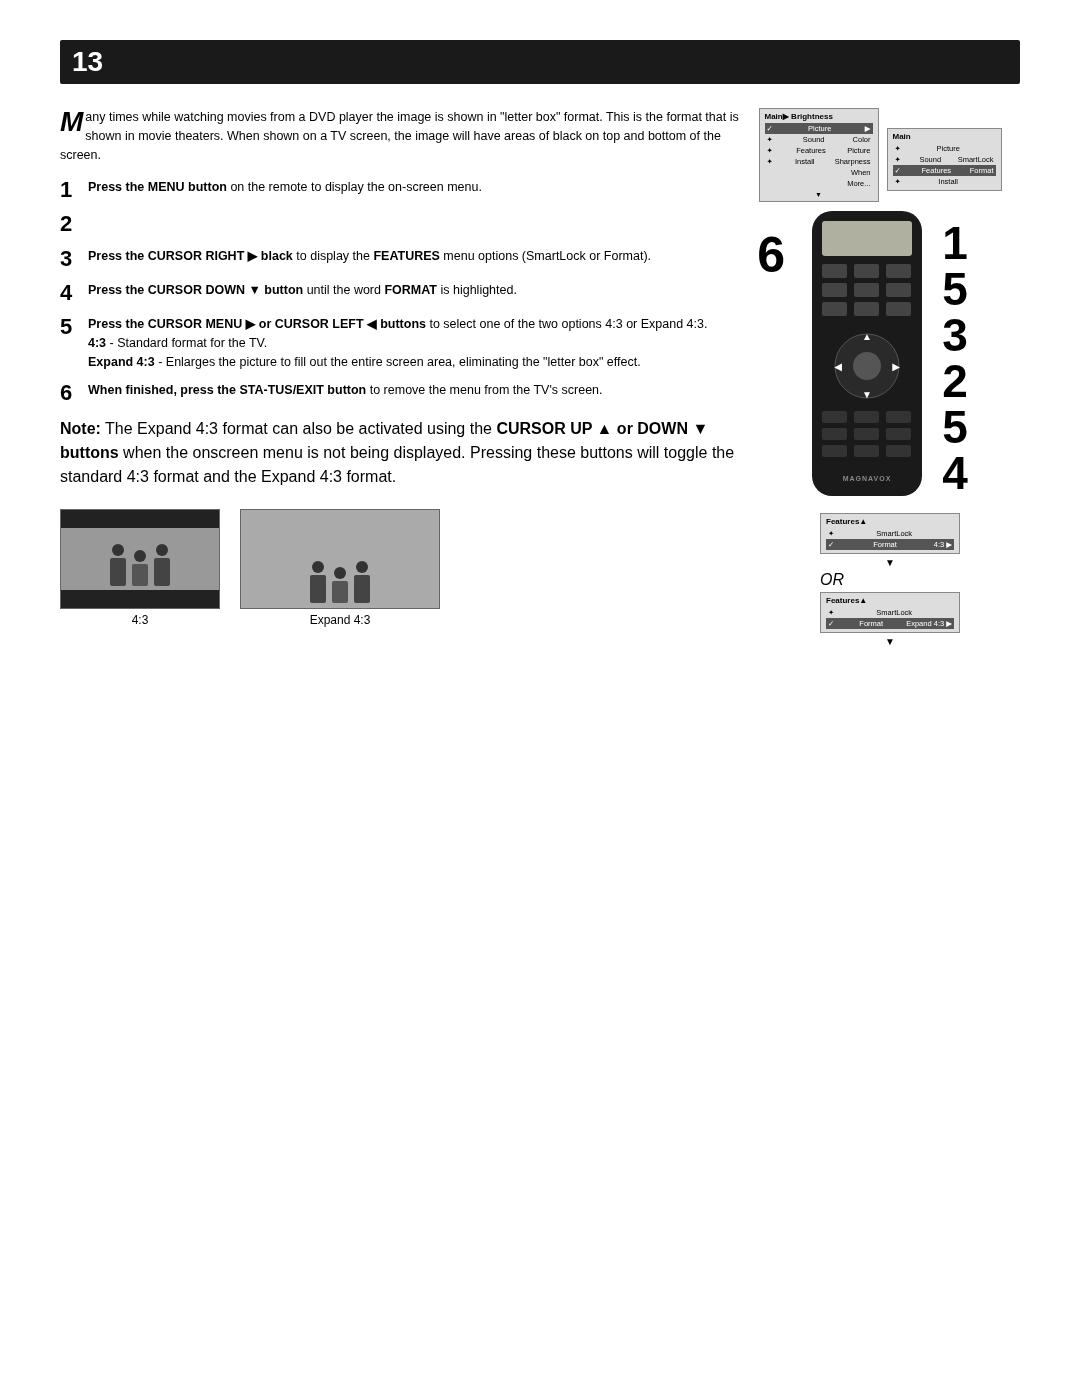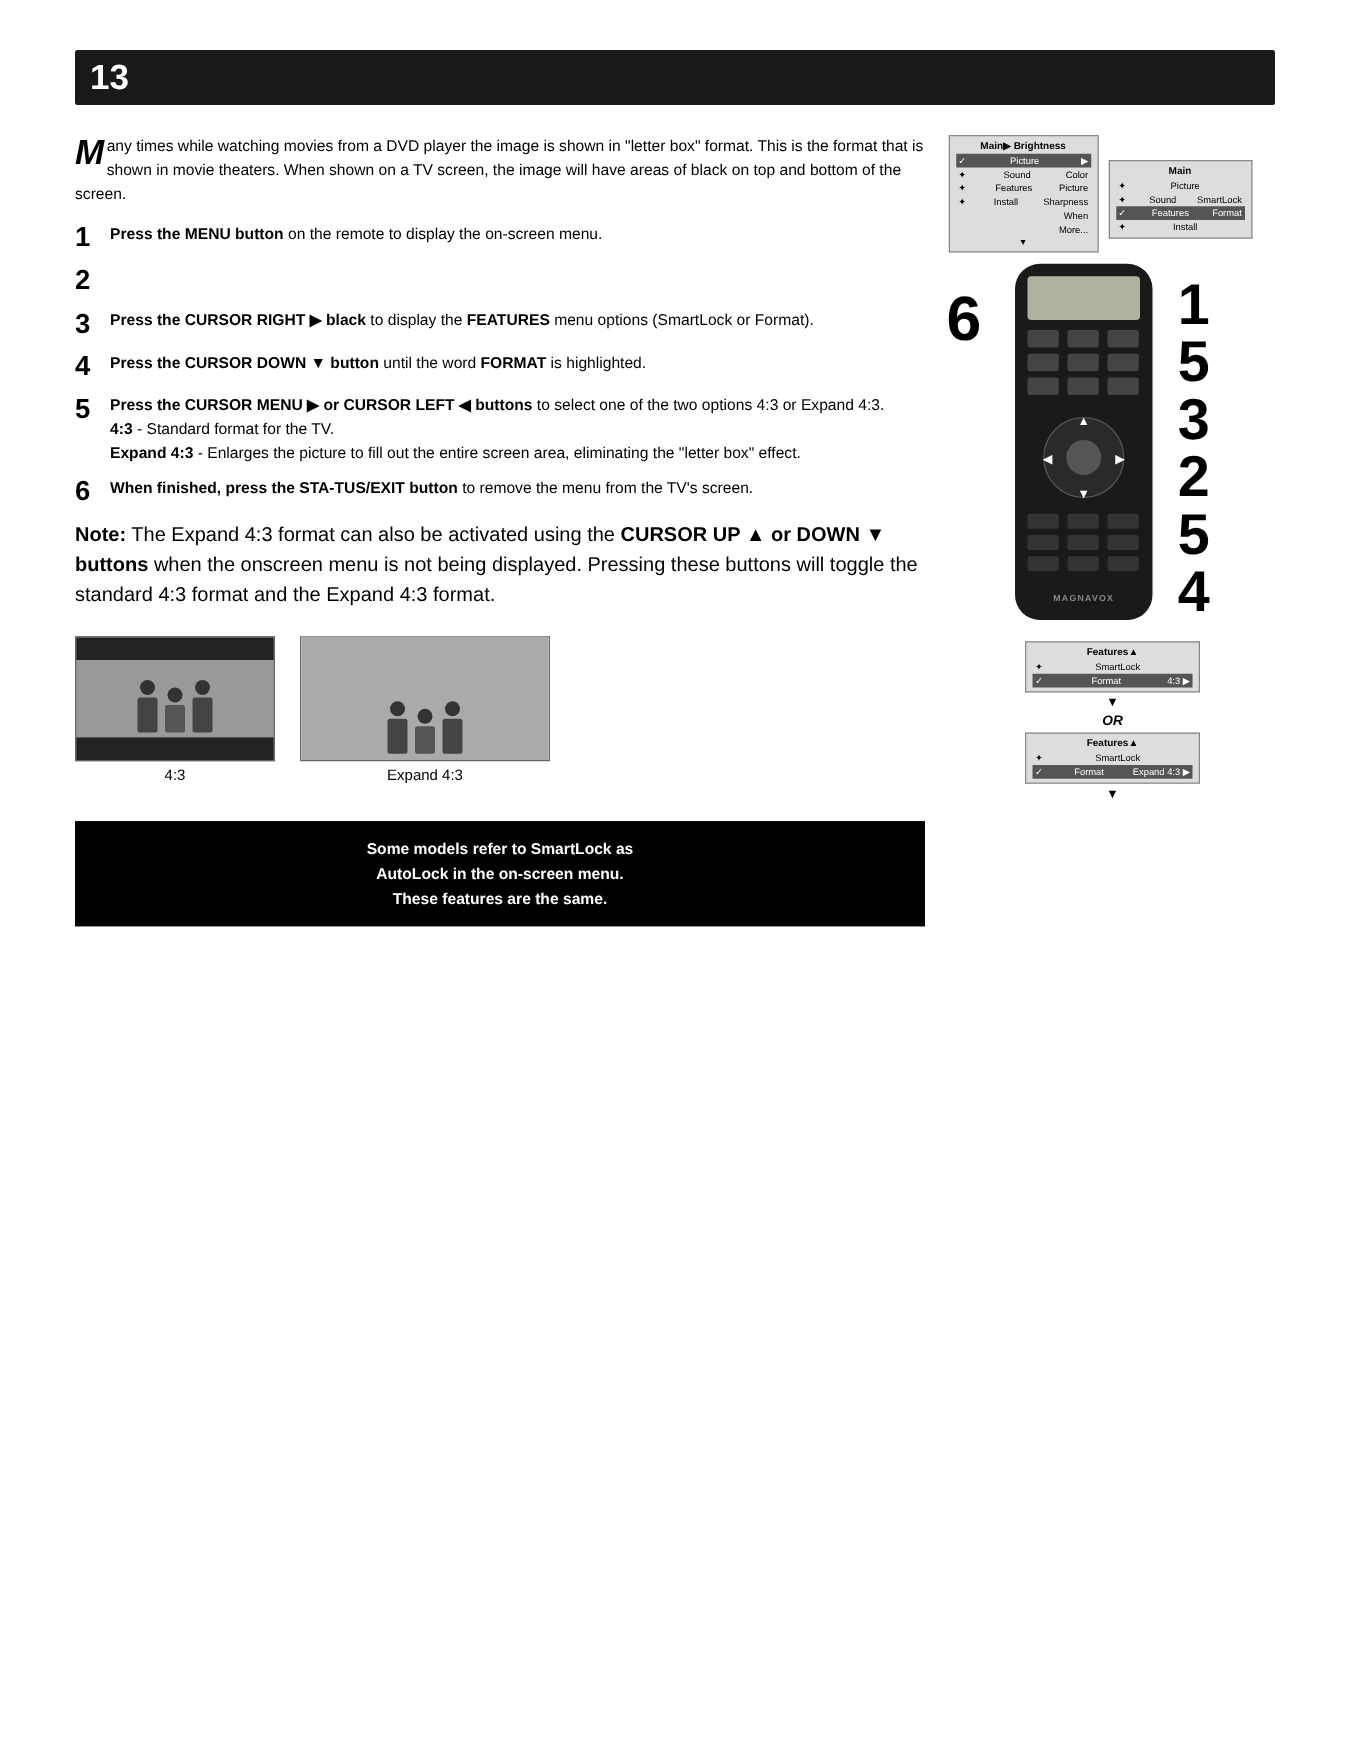--- a/index.html
+++ b/index.html
@@ -191,21 +191,21 @@
 
     .menu-img {
       width: 130px;
       border: 1px solid #888;
       background: #ddd;
       font-size: 8px;
       padding: 3px 5px;
     }
     .menu-img .m-title-row {
       display: flex;
-      justify-content: center;
+      justify-content: flex-start;
       font-size: 8px;
       font-weight: bold;
       margin-bottom: 2px;
     }
     .menu-img .m-row {
       display: flex;
       justify-content: space-between;
       padding: 1px 2px;
       font-size: 7.5px;
     }
@@ -321,25 +321,20 @@
             <div class="person">
               <div class="person-head"></div>
               <div class="person-body" style="background:#444;"></div>
             </div>
           </div>
         </div>
         <div class="photo-label">Expand 4:3</div>
       </div>
     </div>
 
-    <div class="bottom-note">
-      <span>Some models refer to SmartLock as</span><br>
-      <span>AutoLock in the on-screen menu.</span><br>
-      <span>These features are the same.</span>
-    </div>
 
   </div>
 
   <div style="width:280px; flex-shrink:0; display:flex; flex-direction:column; align-items:center; gap:0;">
 
     <div style="display:flex; gap:8px; align-items:flex-start; margin-bottom:4px;">
 
       <div class="menu-img" style="width:120px;">
         <div class="m-title-row">
           <span>Main</span>
@@ -475,21 +470,21 @@
           </div>
         <div class="m-row sel">
             <span class="check">✓</span>
             <span>Format</span>
             <span>4:3 ▶</span>
           </div>
       </div>
 
       <div style="text-align:center; font-size:10px; width:140px;">▼</div>
 
-      <div style="text-align:center; font-size:11px; font-style:italic; width:140px;font-weight:bold;">OR</div>
+      <div style="text-align:left; font-size:16px; font-style:italic; width:140px;">OR</div>
 
       <div class="menu-img" style="width:140px;">
         <div class="m-title-row">
           <span>Features</span>
           <span>▲</span>
         </div>
         <div class="m-row">
             <span class="check">✦</span>
             <span>SmartLock</span>
             <span></span>

